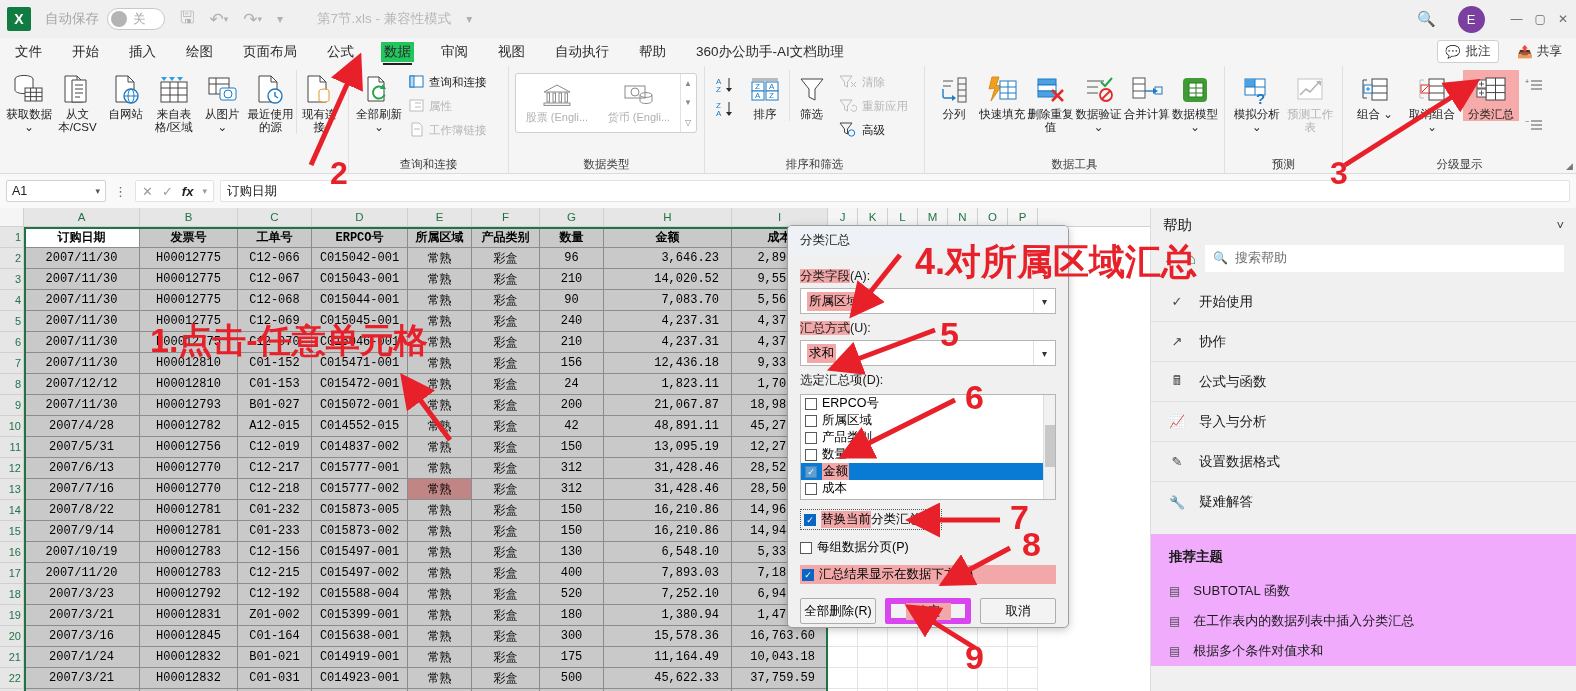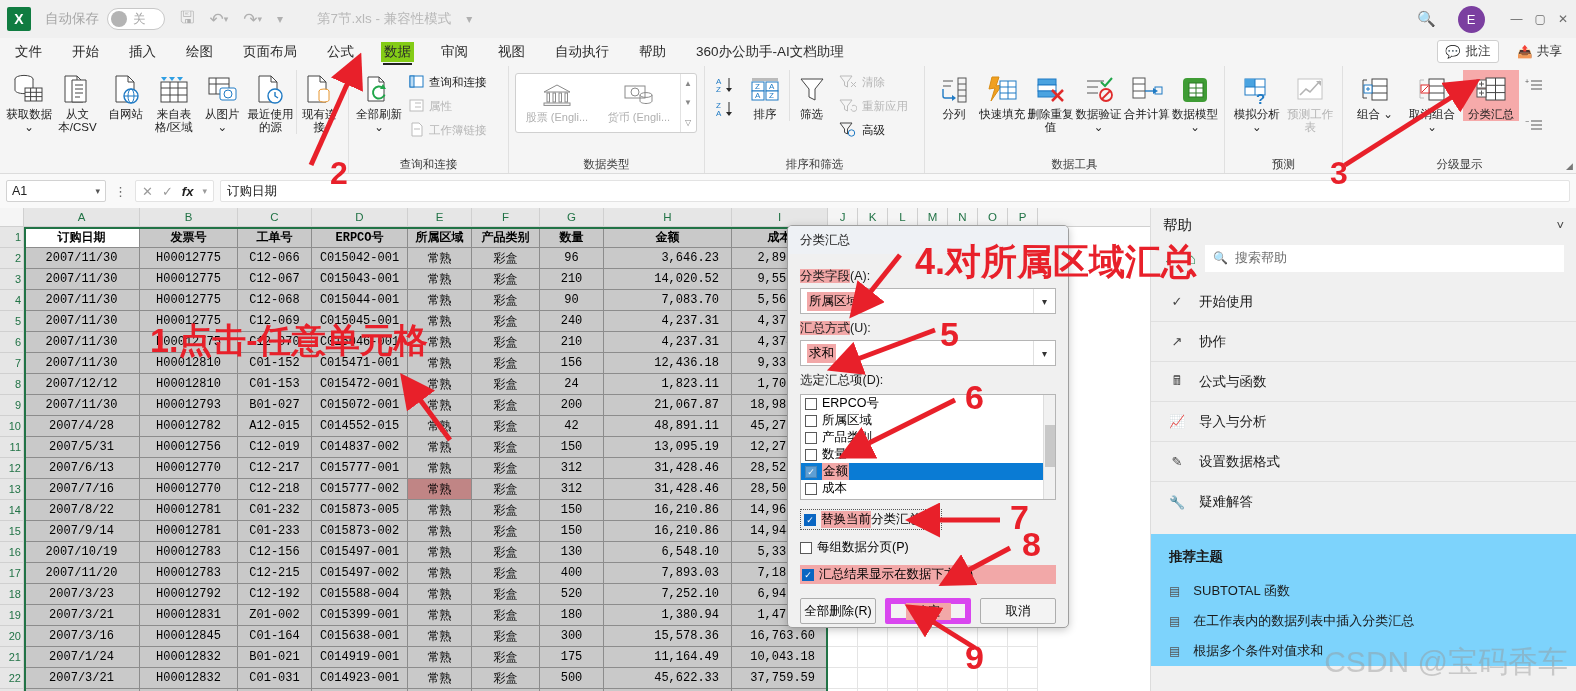--- a/index.html
+++ b/index.html
@@ -43,21 +43,21 @@
     font-size: 13px; display: flex; align-items: center; justify-content: center; margin-right: 14px;
   }
   .win-btn { font-size: 12px; color: #6b6b6b; margin-left: 12px; }
 
   
   .menubar {
     position: absolute; left: 0; top: 38px; width: 1576px; height: 28px;
     background: #f5f5f5; display: flex; align-items: center; padding-left: 12px;
   }
   .menu-item { font-size: 13.5px; color: #2b2b2b; margin-right: 24px; position: relative; padding: 1px 3px; }
-  .menu-item.active { background: #84cc16; }
+  .menu-item.active { background: #22c55e; }
   .menu-item.active::after {
     content: ''; position: absolute; left: 2px; right: 2px; bottom: -3px; height: 2px; background: #1f1f1f;
   }
   .menu-right { position: absolute; right: 6px; top: 2px; display: flex; align-items: center; gap: 10px; }
   .mr-btn {
     font-size: 12.5px; color: #333; border: 1px solid #cfcfcf; border-radius: 3px;
     padding: 2px 8px; background: #fff; display: flex; align-items: center; gap: 4px;
   }
   .mr-btn.plain { border: none; background: transparent; }
 
@@ -218,21 +218,21 @@
     flex: 1; height: 27px; background: #fff; display: flex; align-items: center;
     gap: 7px; padding: 0 8px; font-size: 13px; color: #6f6f6f;
   }
   .hp-sinput .mag { color: #1f7a43; font-size: 12px; }
   .hp-list { margin-top: 8px; }
   .hp-item {
     display: flex; align-items: center; gap: 14px; height: 40px; padding: 0 18px;
     font-size: 13.5px; color: #1a1a1a; border-bottom: 1px solid #e0e0e0;
   }
   .hp-item .ic { width: 16px; text-align: center; color: #444; font-size: 13px; }
-  .hp-topics { background: #7dd3fc; margin-top: 12px; padding: 14px 18px 0 18px; height: 132px; }
+  .hp-topics { background: #f0abfc; margin-top: 12px; padding: 14px 18px 0 18px; height: 132px; }
   .hp-topics h4 { font-size: 13.5px; color: #1a1a1a; margin-bottom: 10px; }
   .hp-topic { display: flex; align-items: center; gap: 13px; font-size: 13px; color: #1a1a1a; height: 30px; }
   .hp-topic .ic { color: #555; font-size: 12px; }
 
   
   .anno { position: absolute; z-index: 60; pointer-events: none; }
   .anno-num {
     color: #e8202a; font-weight: bold; font-family: "Liberation Sans", sans-serif;
   }
   .anno-text {
@@ -1378,14 +1378,13 @@
   <div class="anno anno-text" style="left:150px;top:318px;font-size:34px">1.点击-任意单元格</div>
   <div class="anno anno-num" style="left:330px;top:155px;font-size:32px">2</div>
   <div class="anno anno-num" style="left:1330px;top:155px;font-size:32px">3</div>
   <div class="anno anno-text" style="left:915px;top:238px;font-size:36px">4.对所属区域汇总</div>
   <div class="anno anno-num" style="left:940px;top:315px;font-size:34px">5</div>
   <div class="anno anno-num" style="left:965px;top:378px;font-size:34px">6</div>
   <div class="anno anno-num" style="left:1010px;top:498px;font-size:34px">7</div>
   <div class="anno anno-num" style="left:1022px;top:525px;font-size:34px">8</div>
   <div class="anno anno-num" style="left:965px;top:638px;font-size:34px">9</div>
 
-  <div class="wm">CSDN @宝码香车</div>
 </div>
 
 </body></html>

